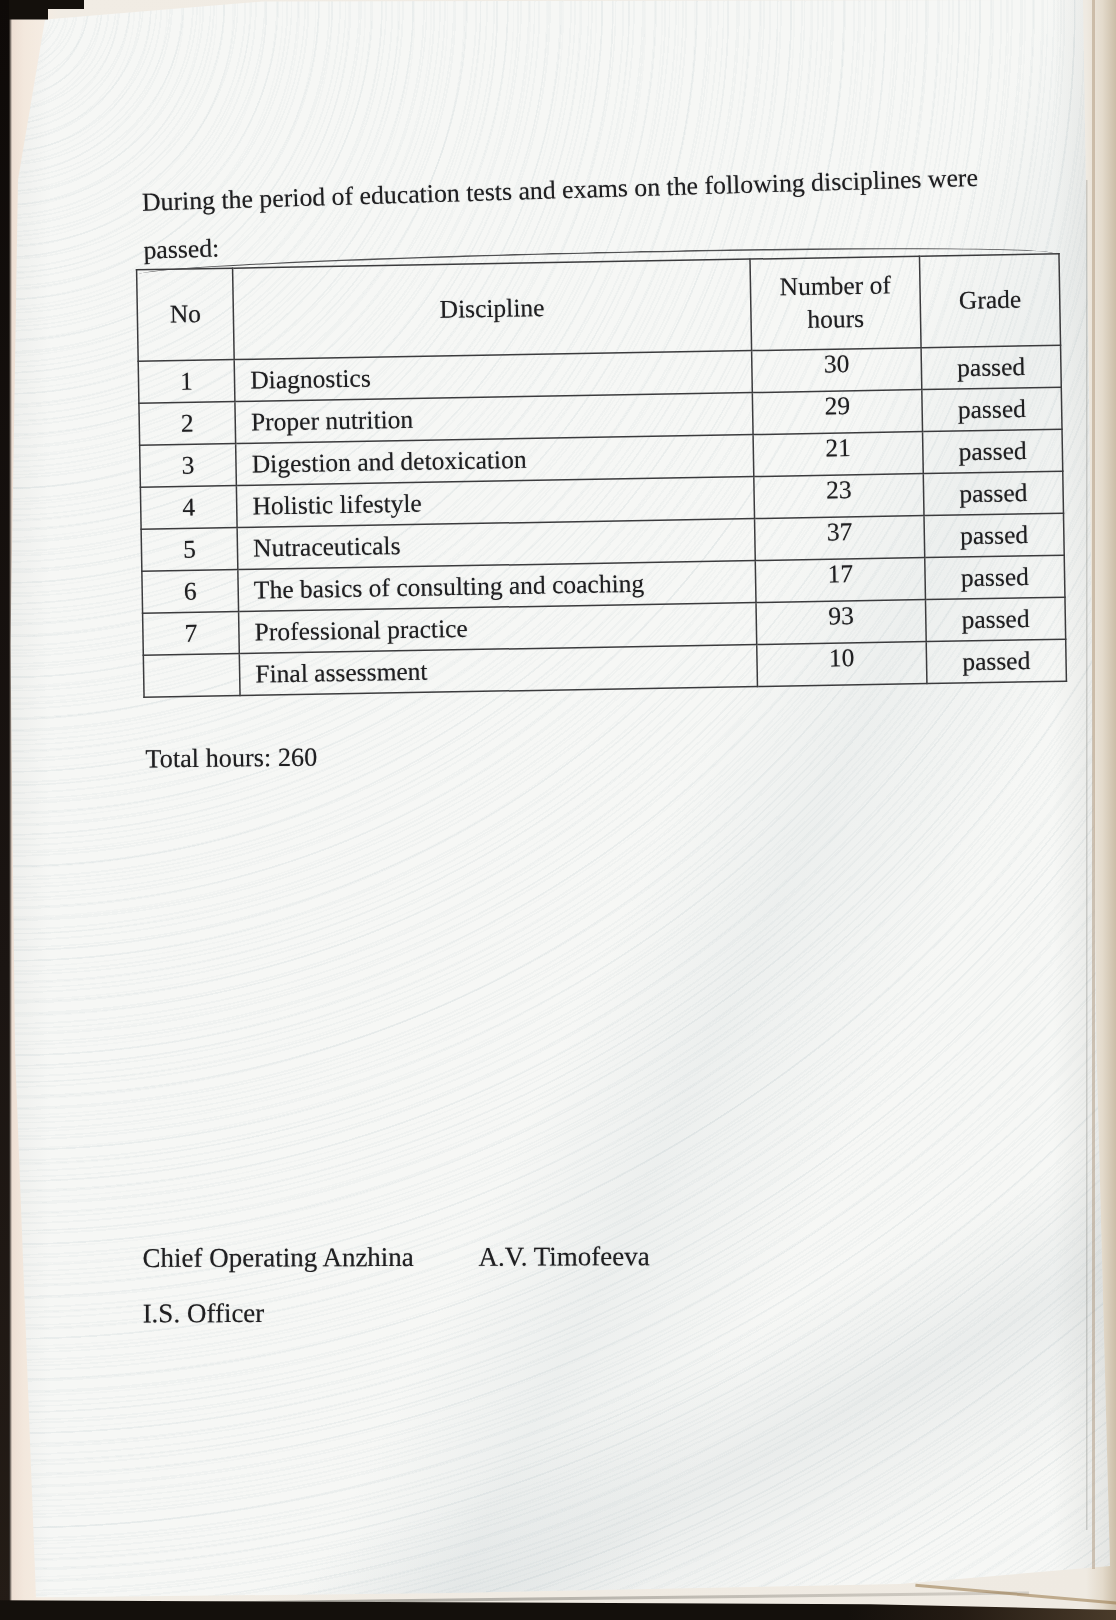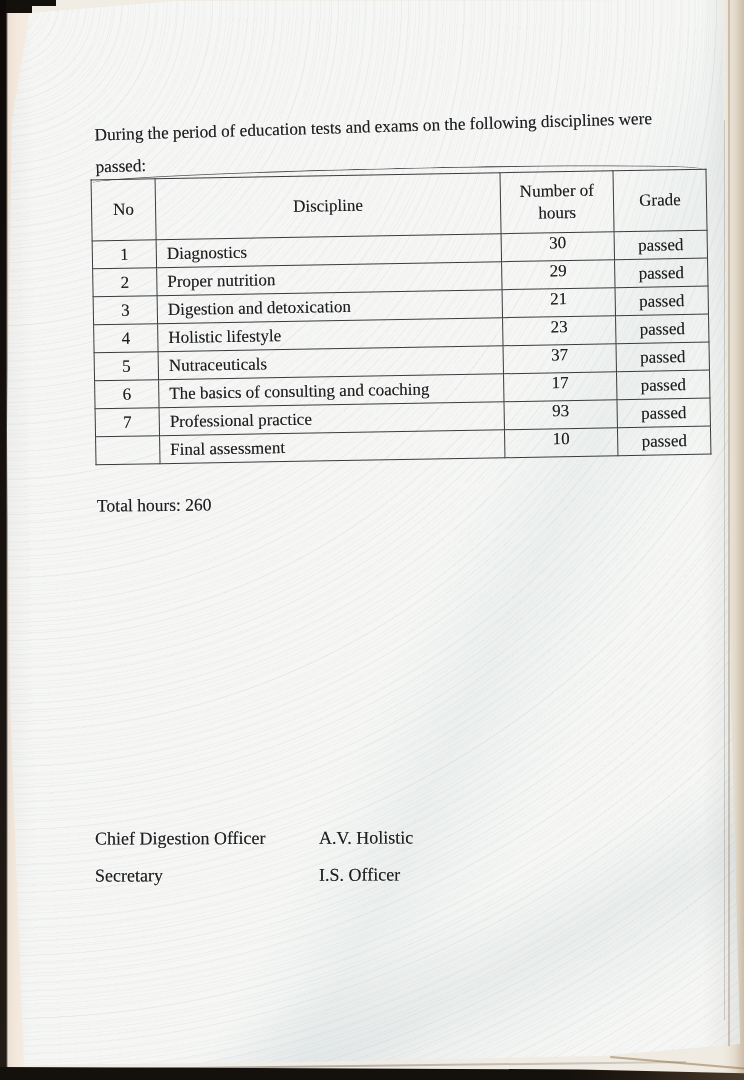--- a/index.html
+++ b/index.html
@@ -167,23 +167,22 @@
             <td class="c-hours">10</td>
             <td class="c-grade">passed</td>
           </tr>
         </tbody>
       </table>
     </div>
 
     <div class="total ink">Total hours: 260</div>
 
     <div class="signatures ink">
-      <div>Chief Digestion Officer</div>
-      <div>A.V. Holistic</div>
-      <div>Secretary</div>
+      <div>Chief Operating Anzhina</div>
+      <div>A.V. Timofeeva</div>
       <div>I.S. Officer</div>
     </div>
 
   </div>
 
   <div class="corner-dark-a"></div>
   <div class="corner-dark-b"></div>
   <div class="left-binding"></div>
   <div class="page-bottom-shadow"></div>
   <div class="bottom-stack"></div>

